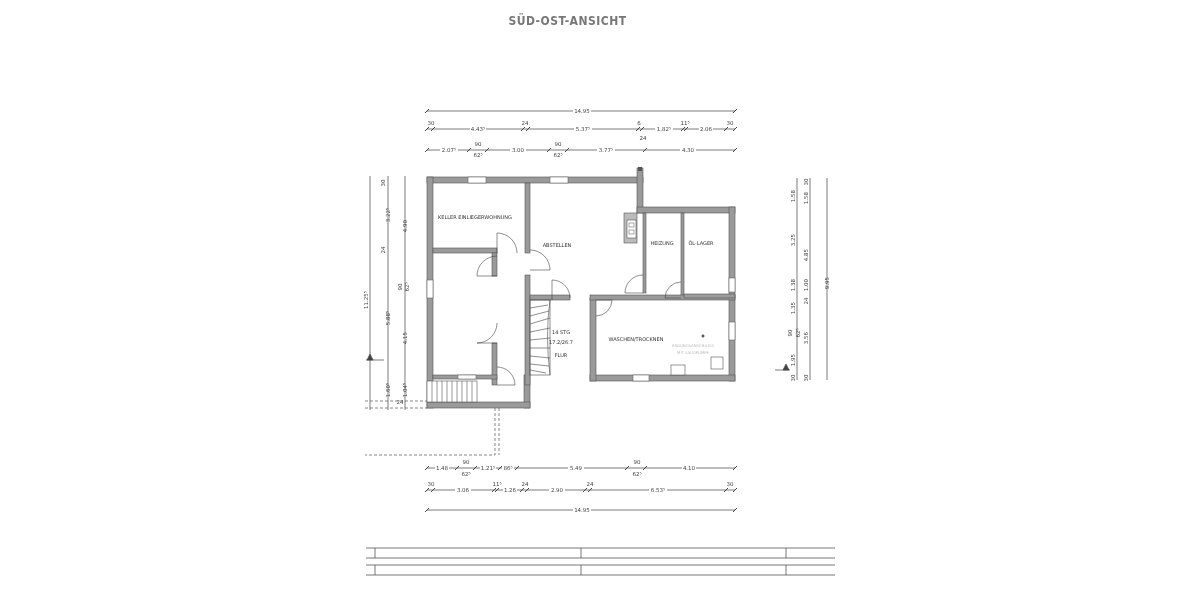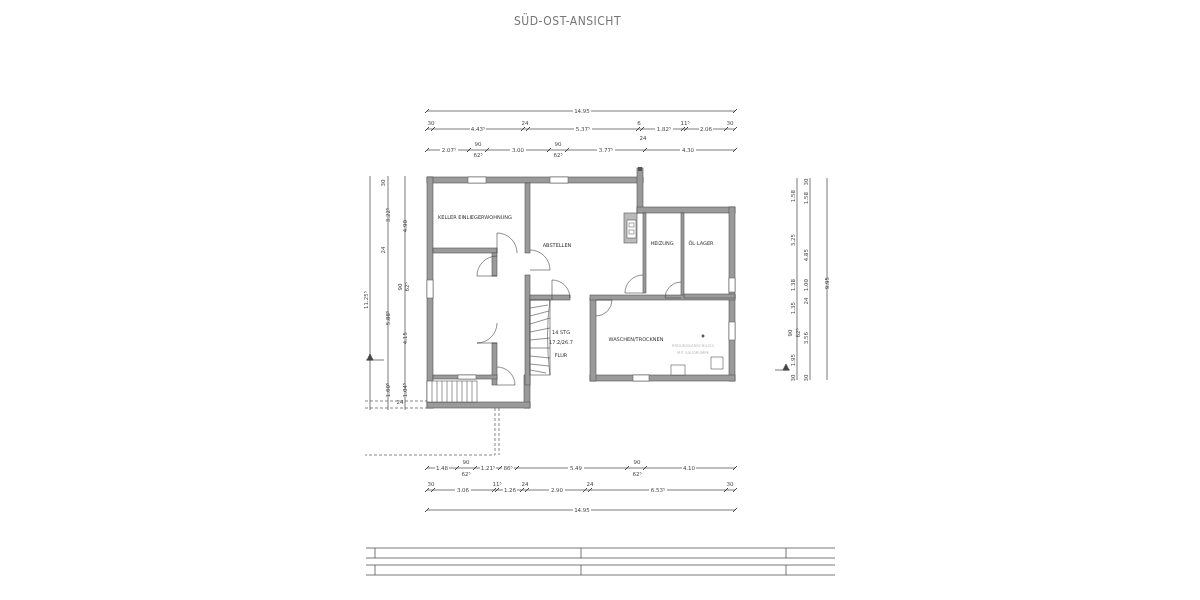--- a/index.html
+++ b/index.html
@@ -1,17 +1,17 @@
 <!DOCTYPE html>
 <html><head>
 <meta charset="utf-8">
 <style>
   html, body { margin:0; padding:0; background:#ffffff; }
   body { width:1200px; height:600px; position:relative; overflow:hidden; font-family:"DejaVu Sans", sans-serif; }
-  .title { position:absolute; left:0; top:14px; width:1135px; text-align:center; font-family:"DejaVu Sans Condensed","DejaVu Sans", sans-serif; font-size:12px; font-weight:normal; color:#777; letter-spacing:0.5px; }
+  .title { position:absolute; left:0; top:14px; width:1135px; text-align:center; font-family:"DejaVu Sans Condensed","DejaVu Sans", sans-serif; font-size:12px; font-weight:bold; color:#777; letter-spacing:0.5px; }
   svg text { font-family:"DejaVu Sans", sans-serif; fill:#333; }
   .dim { font-size:5.5px; fill:#444; }
   .room { font-size:5px; fill:#333; }
   .faint { font-size:3.8px; fill:#bbb; }
 </style>
 </head>
 <body>
 
 <div class="title">SÜD-OST-ANSICHT</div>
 

